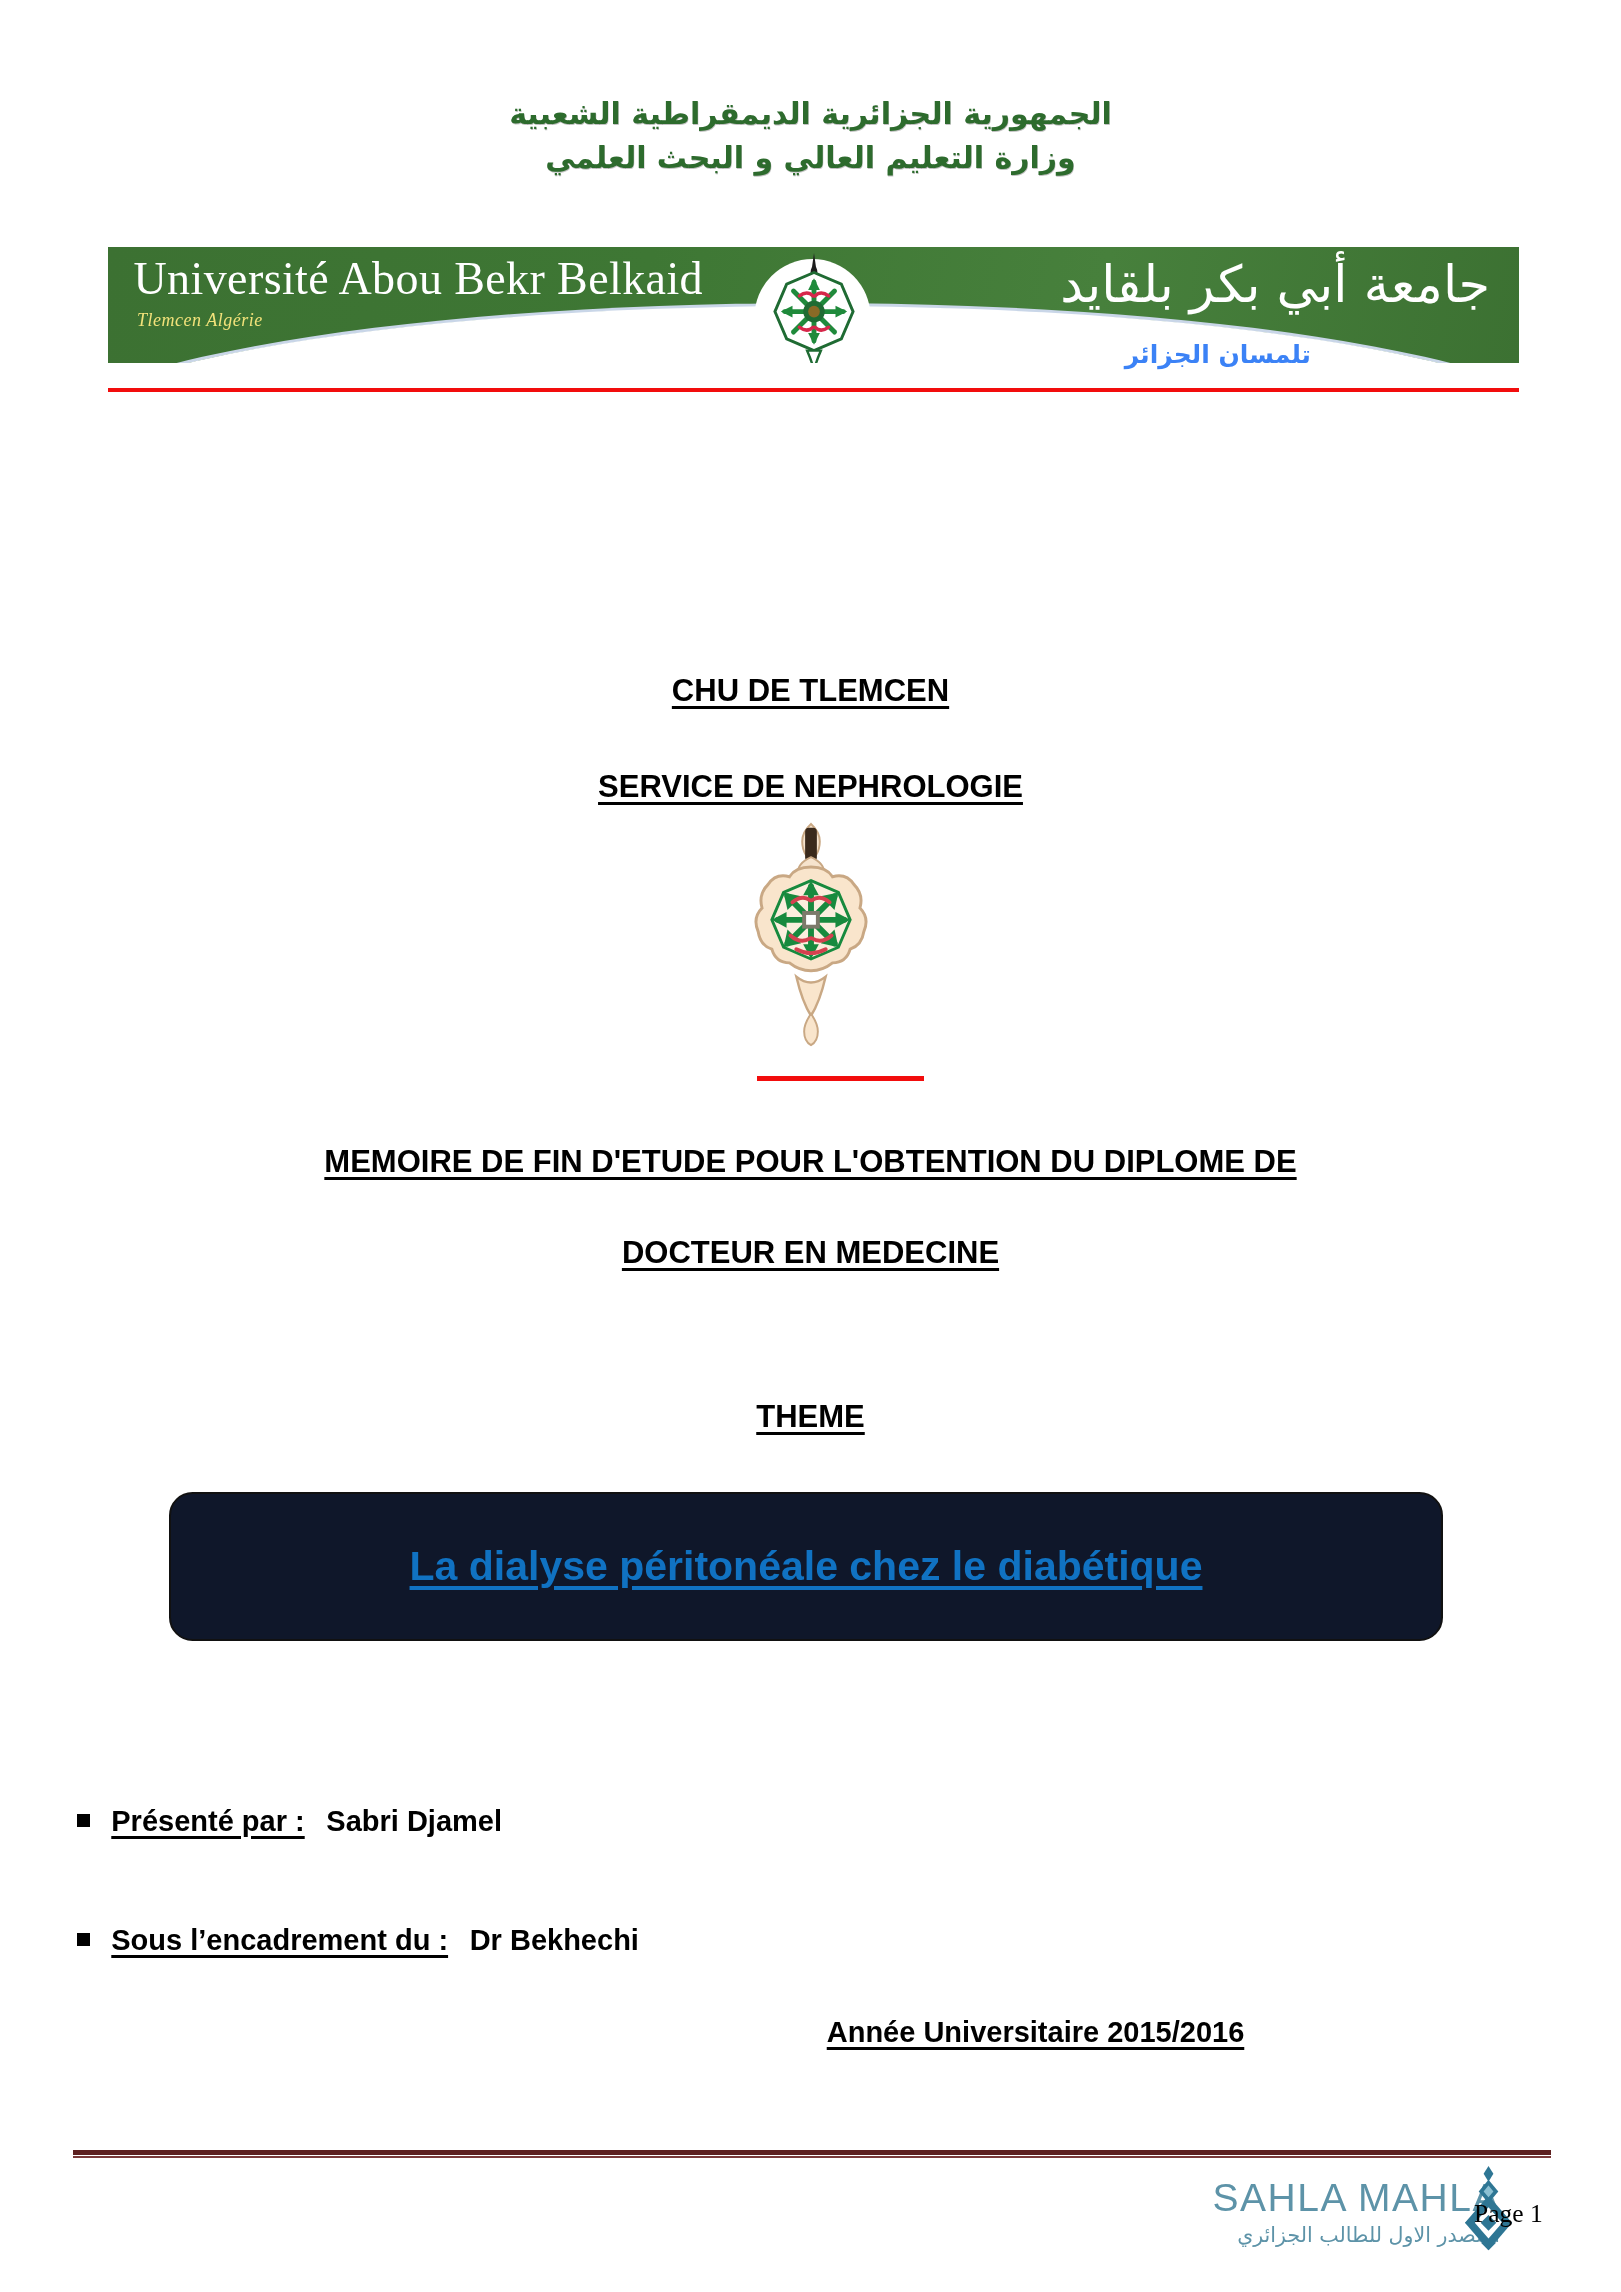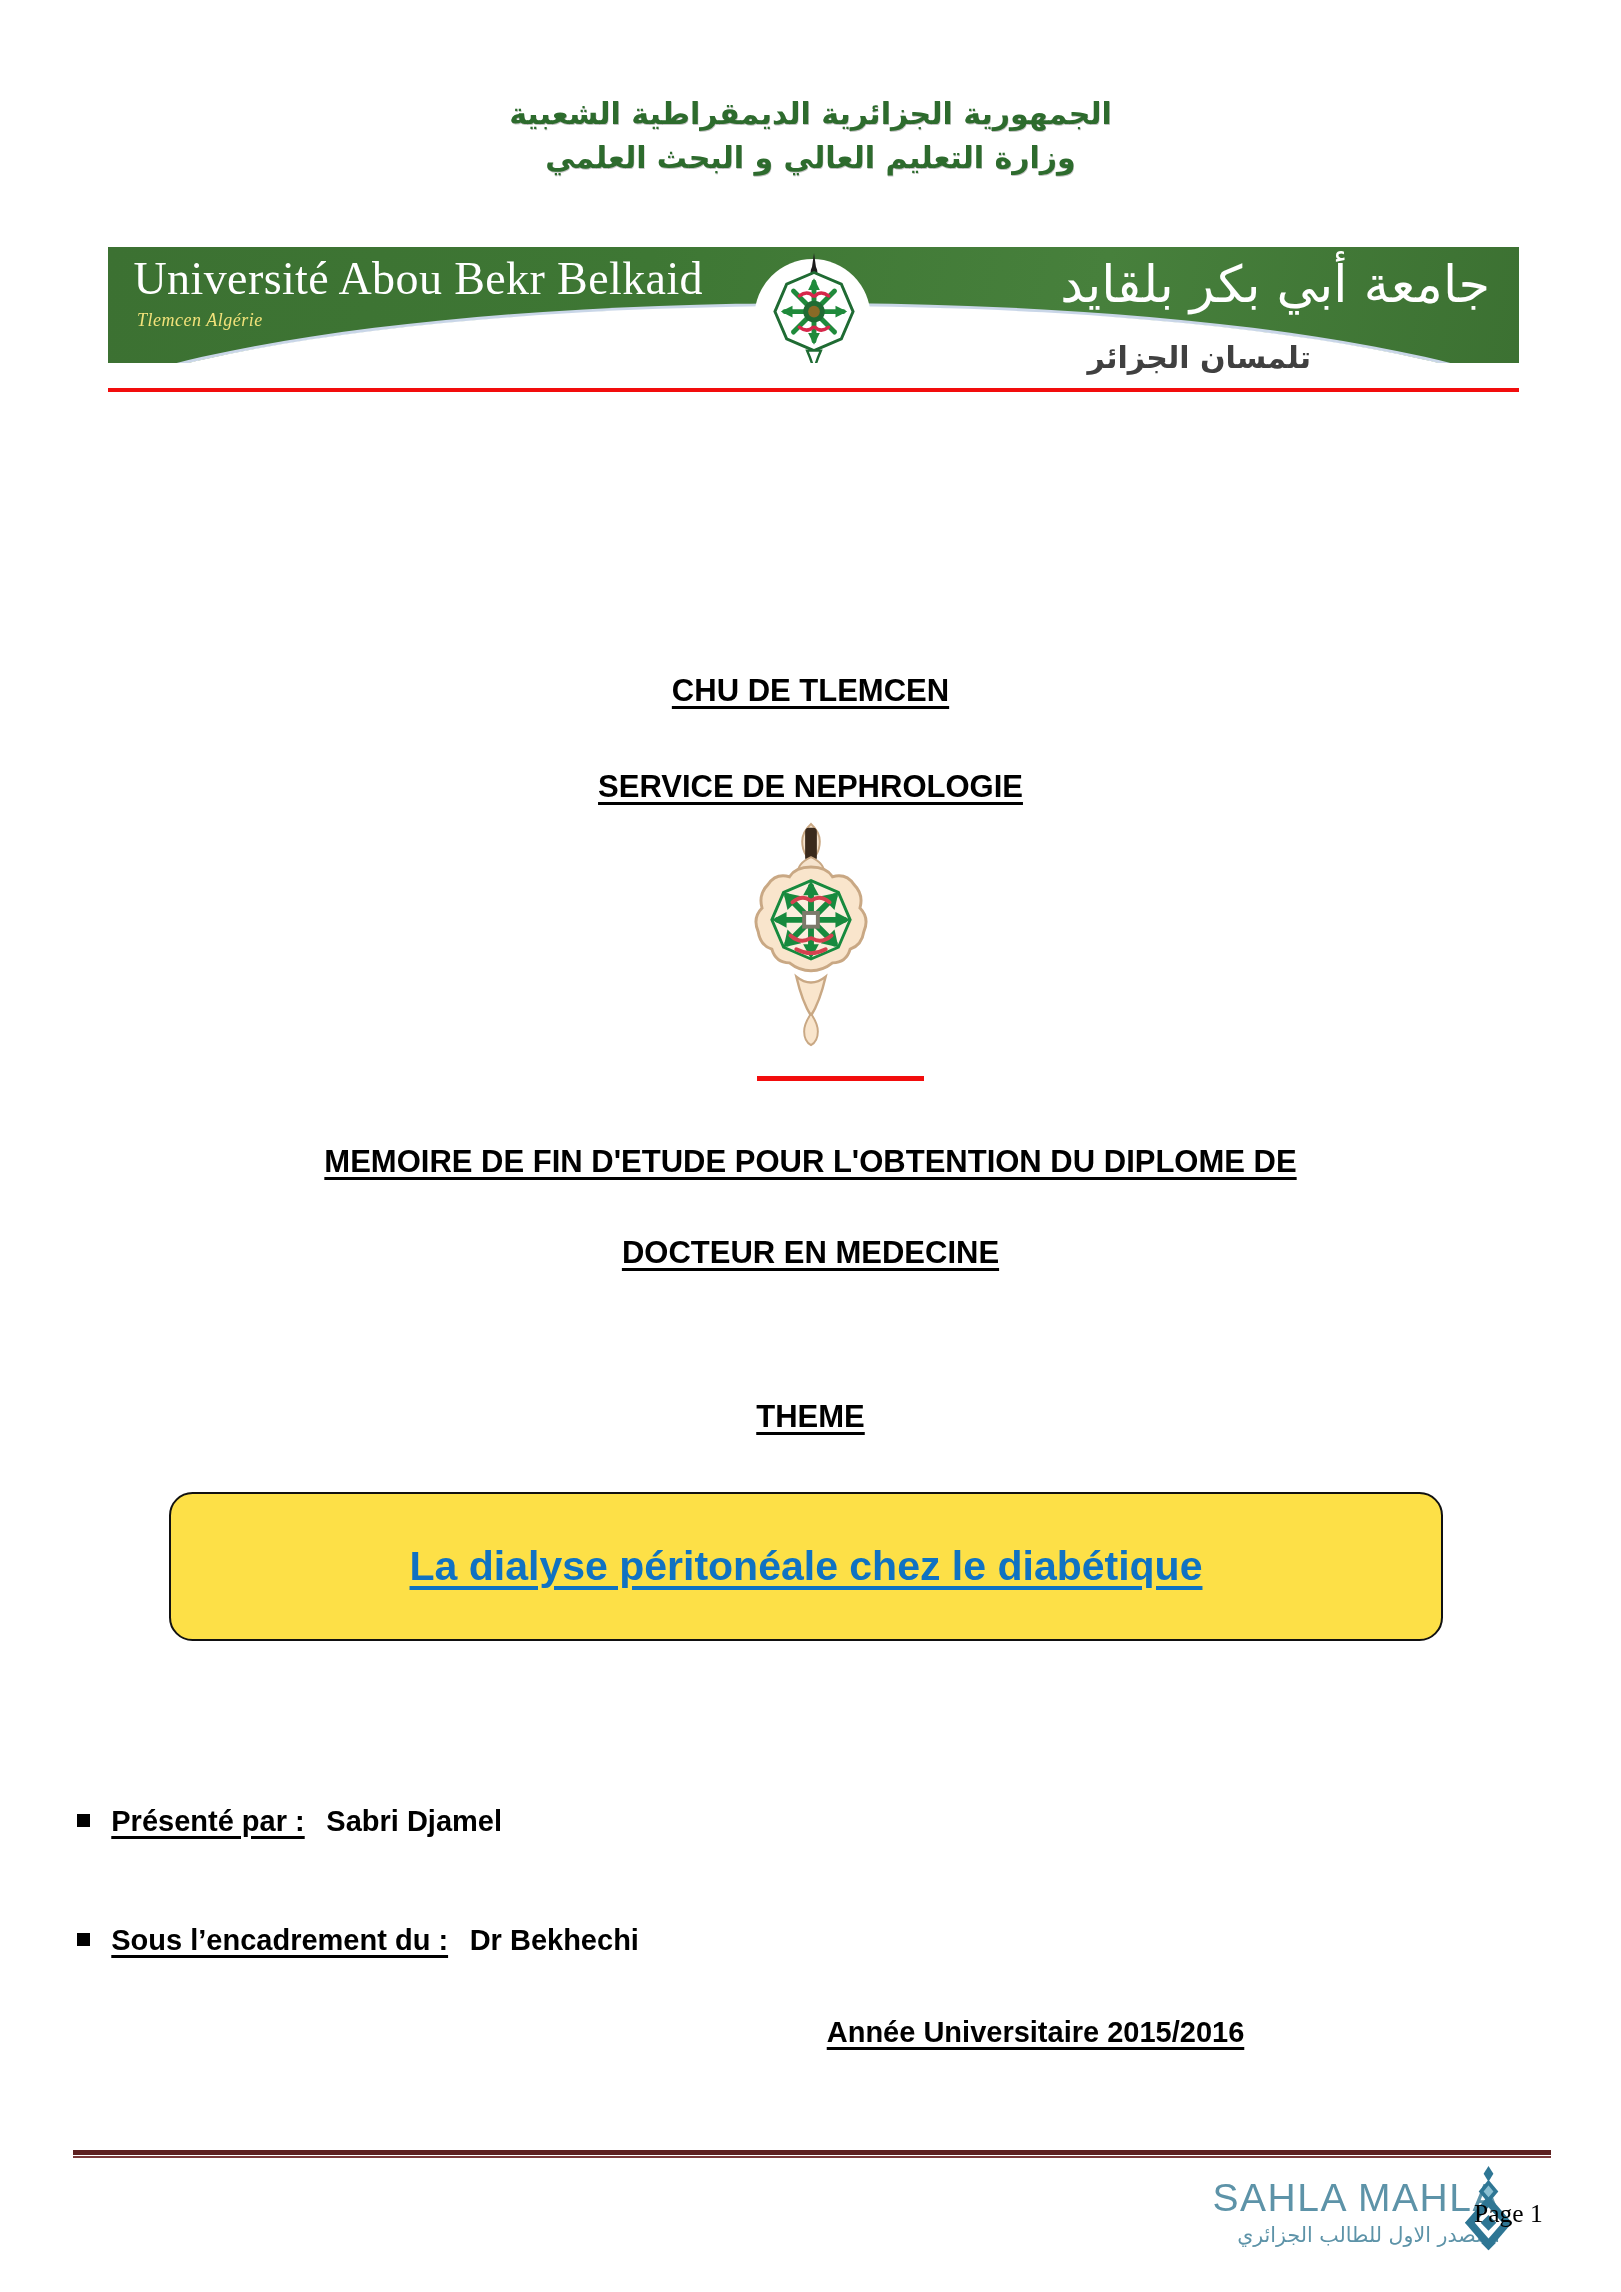--- a/index.html
+++ b/index.html
@@ -101,23 +101,23 @@
     font-family: "DejaVu Sans", sans-serif;
     font-size: 51px;
     direction: rtl;
     white-space: nowrap;
     line-height: 1.25;
   }
   .banner-ar-sub {
     position: absolute;
     right: 208px;
     top: 93px;
-    color: #404040;
+    color: #3b82f6;
     font-family: "DejaVu Sans", sans-serif;
-    font-size: 30px;
+    font-size: 25px;
     direction: rtl;
     white-space: nowrap;
     font-weight: bold;
   }
 
   
   .banner-emblem {
     position: absolute;
     left: 50%;
     top: 3.9px;
@@ -184,21 +184,21 @@
 
   
   .theme-box {
     position: absolute;
     left: 169px;
     top: 1451px;
     width: 1274px;
     height: 149px;
     border: 2.5px solid #111111;
     border-radius: 23.5px;
-    background: #fde047;
+    background: #0f172a;
     display: flex;
     align-items: center;
     justify-content: center;
   }
   .theme-title {
     color: #1072c2;
     font-size: 41px;
     font-weight: bold;
     font-family: "Liberation Sans", sans-serif;
     text-decoration: underline;

